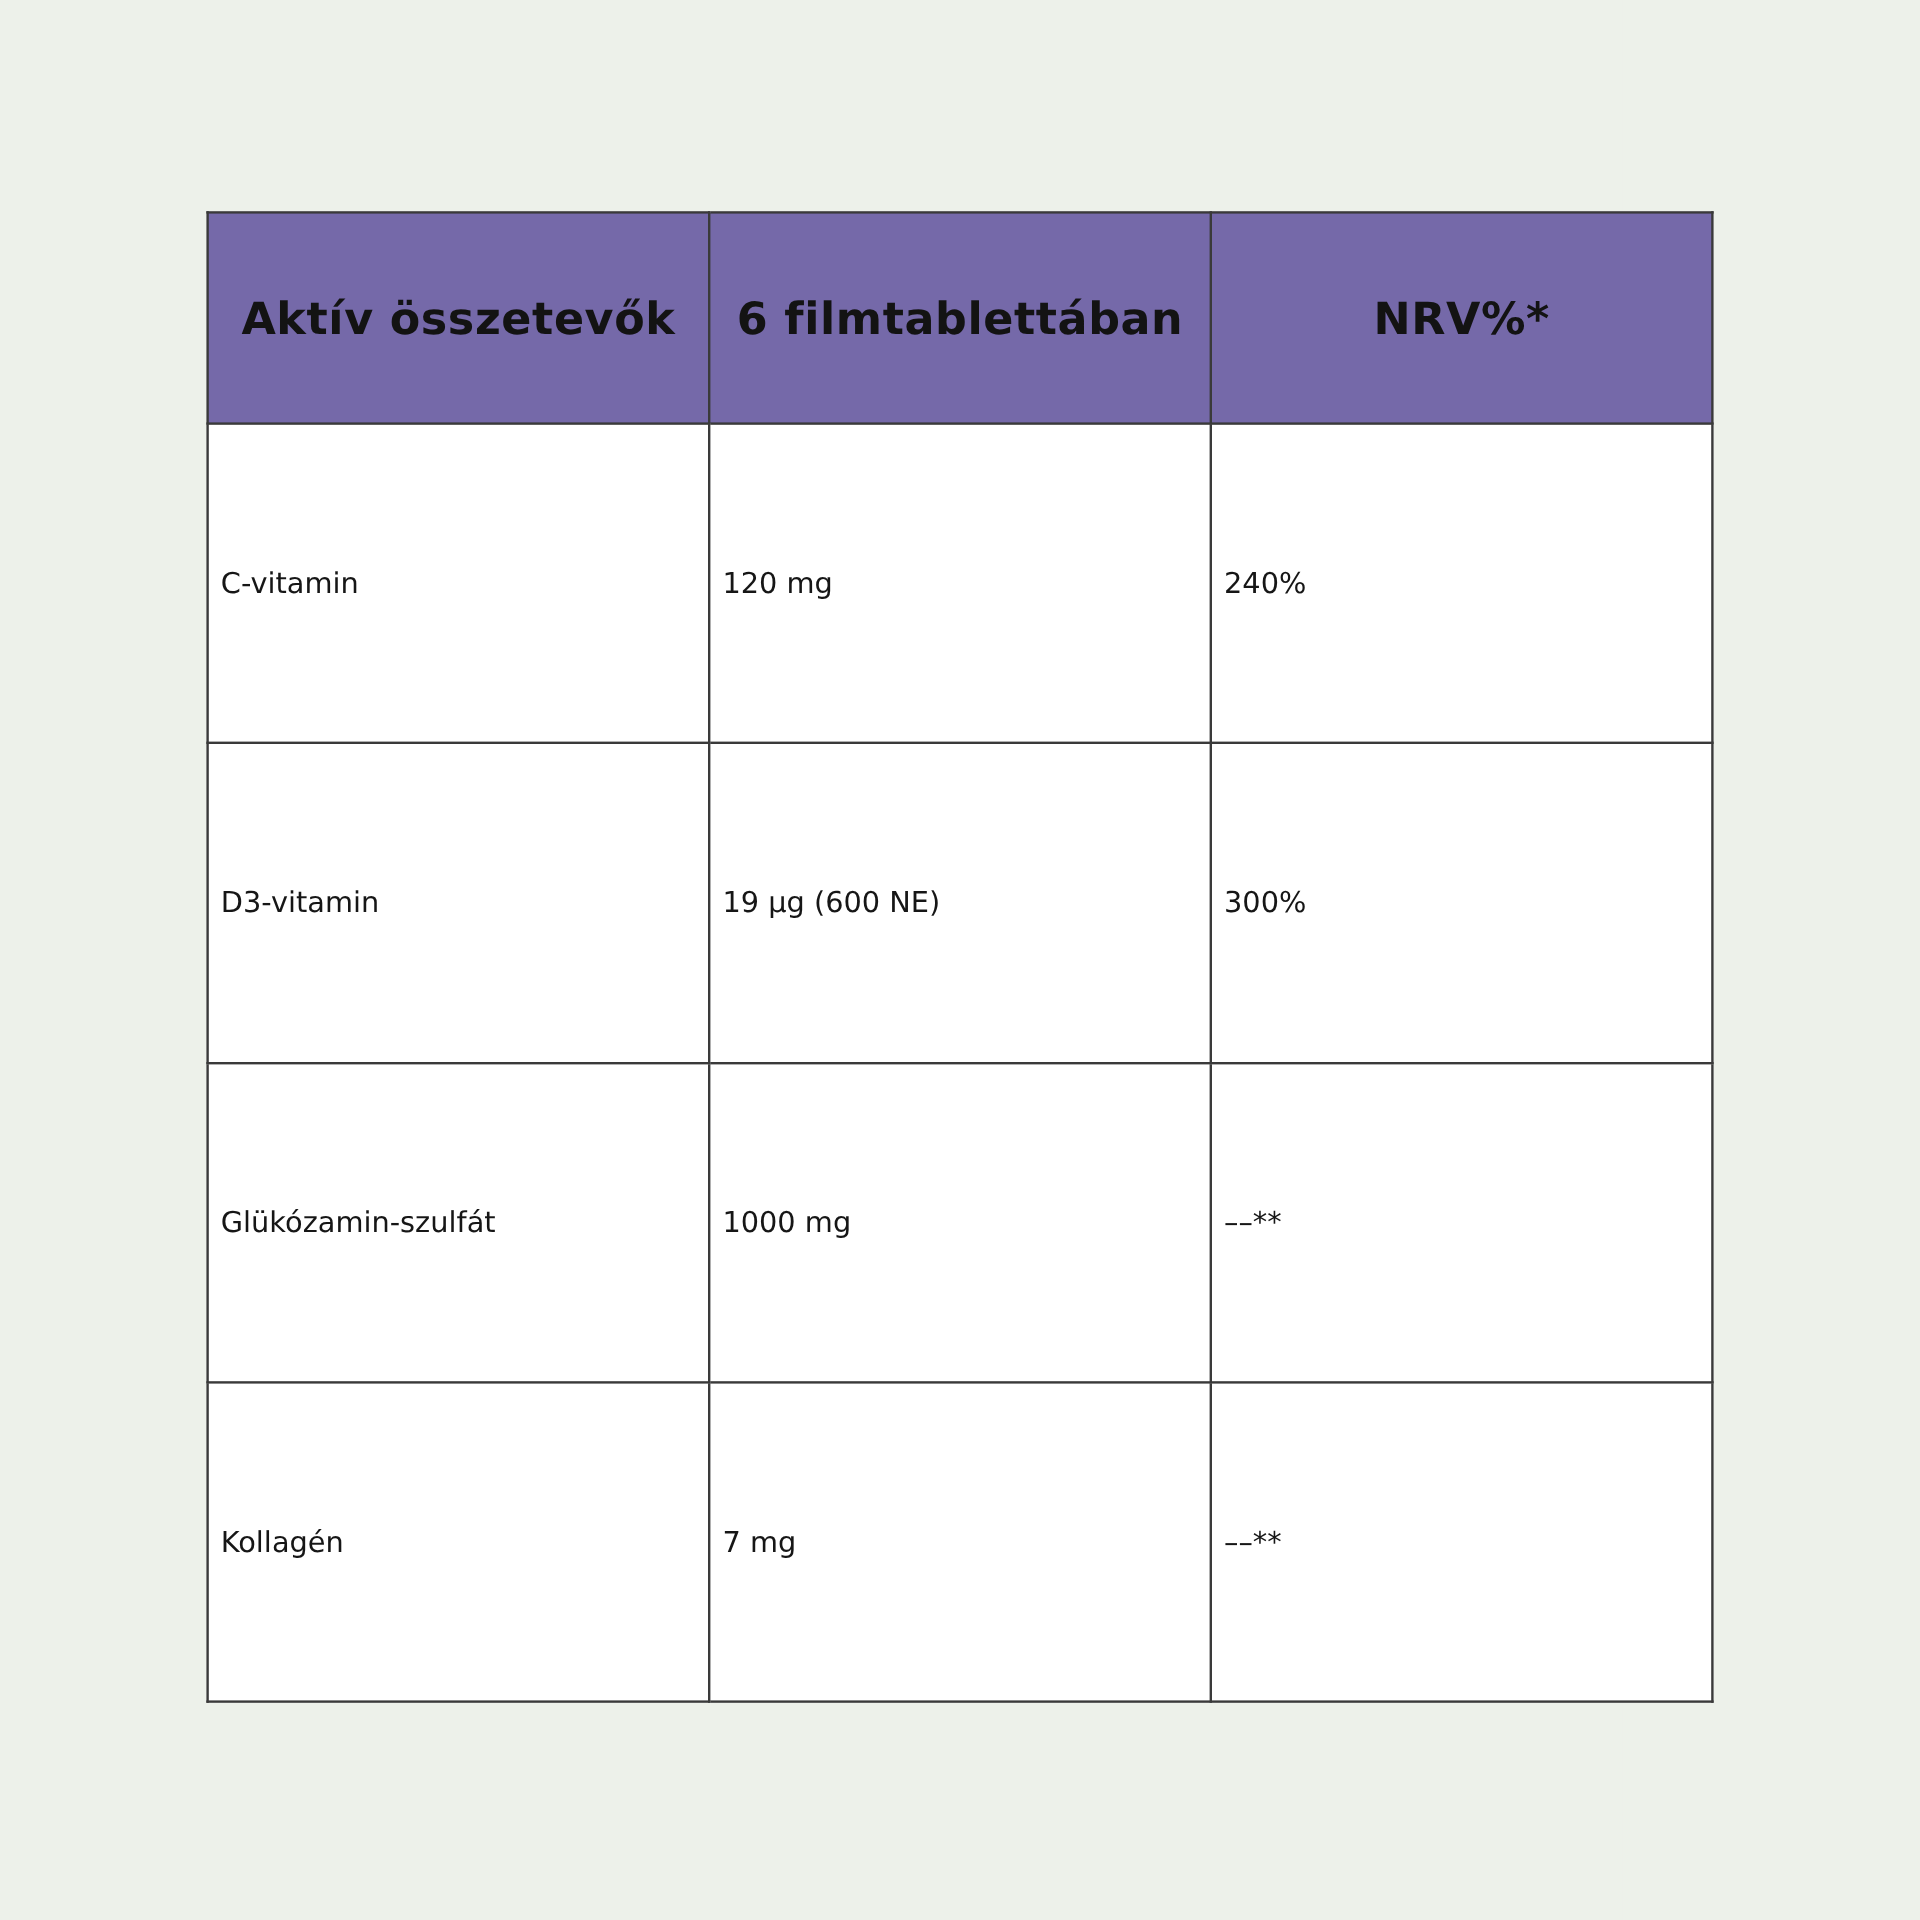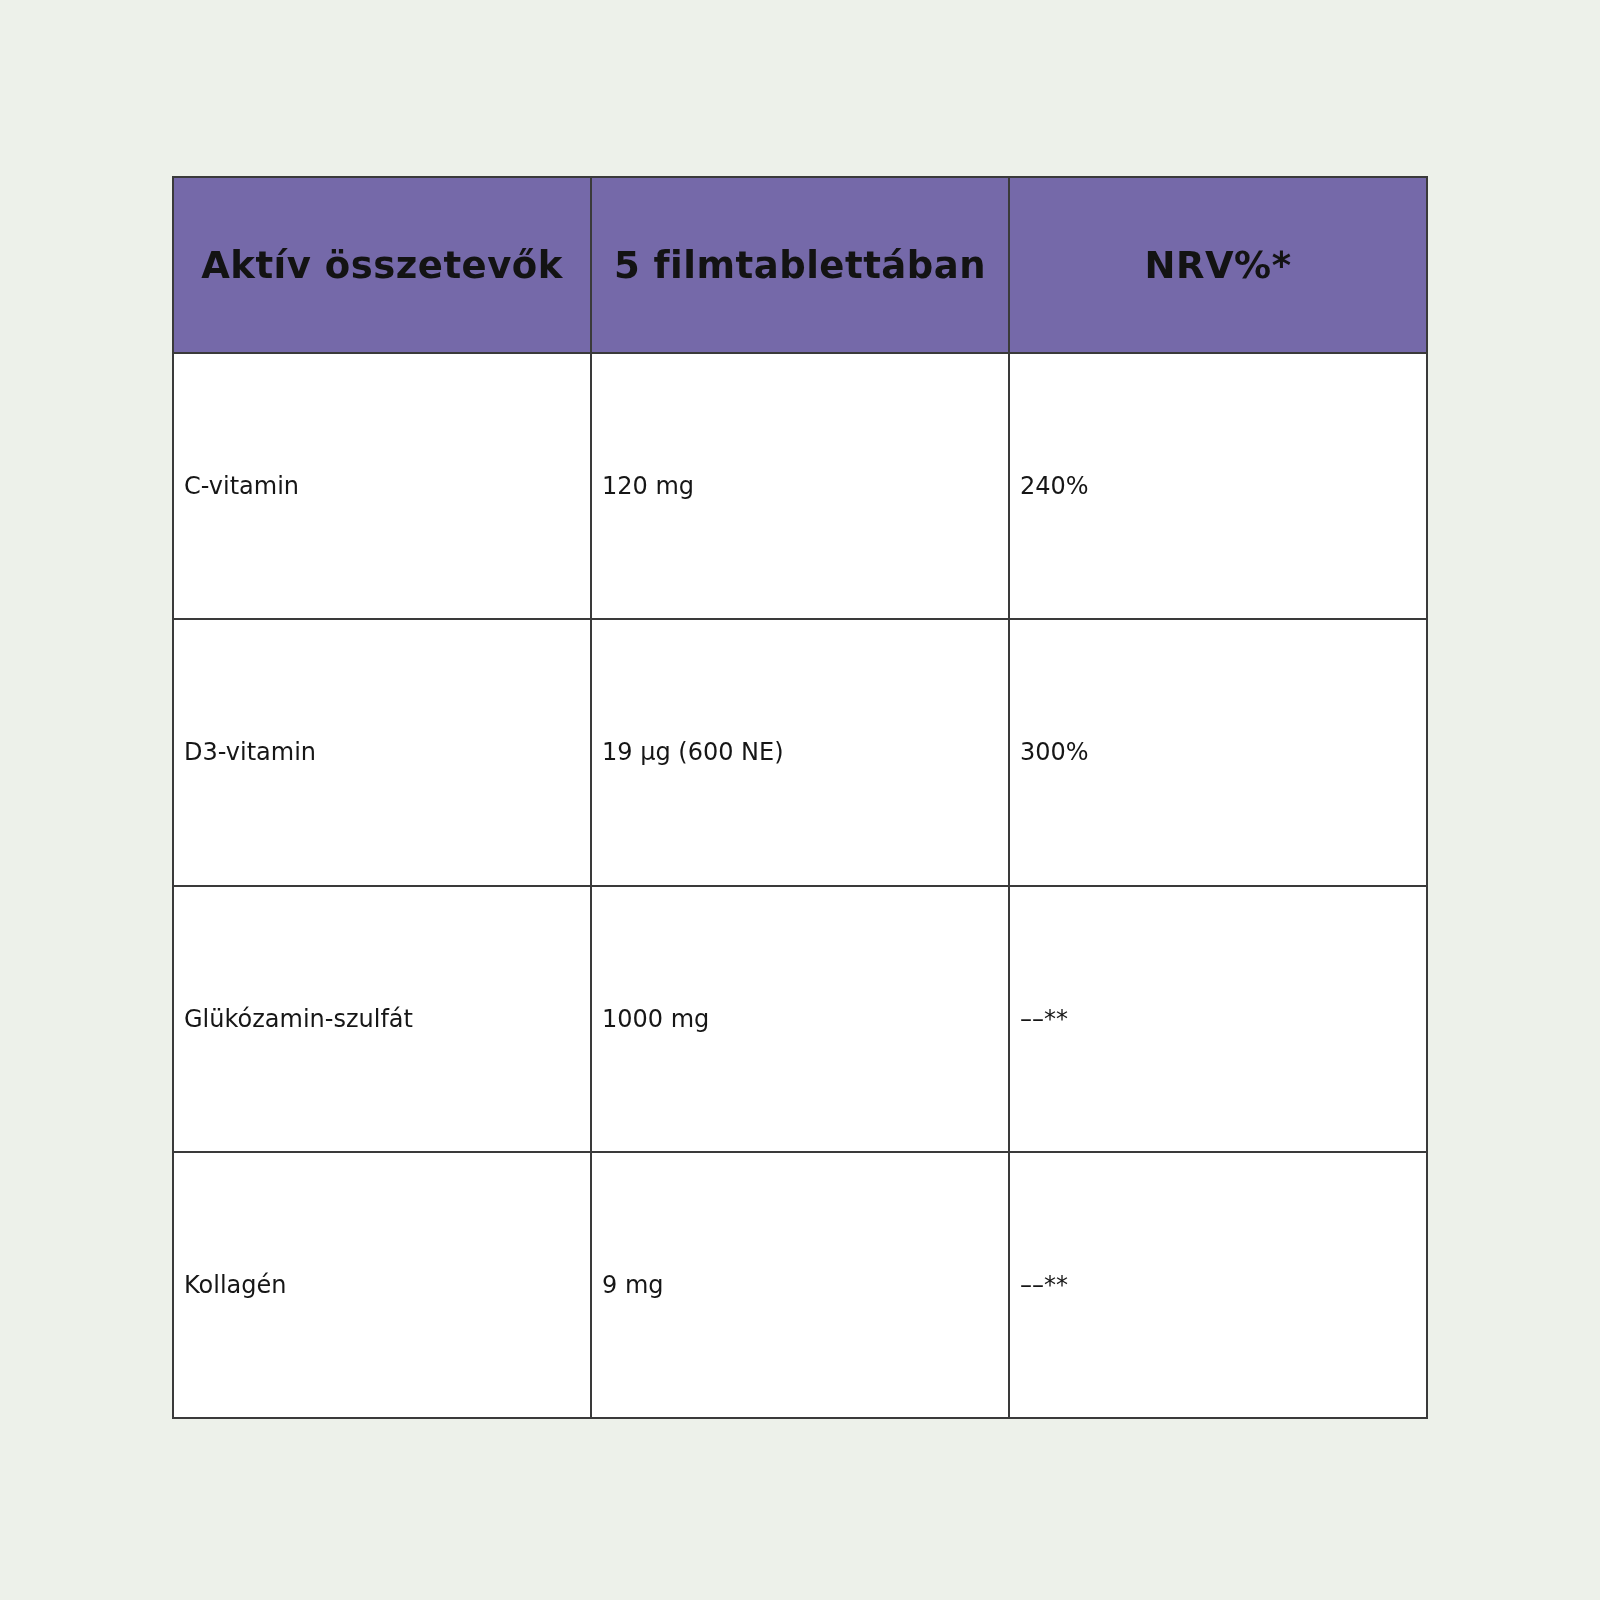--- a/index.html
+++ b/index.html
@@ -64,21 +64,21 @@
 <div class="canvas">
   <table class="facts">
     <colgroup>
       <col>
       <col>
       <col>
     </colgroup>
     <thead>
       <tr>
         <th class="header-cell">Aktív összetevők</th>
-        <th class="header-cell">5 filmtablettában</th>
+        <th class="header-cell">6 filmtablettában</th>
         <th class="header-cell">NRV%*</th>
       </tr>
     </thead>
     <tbody>
       <tr>
         <td class="body-cell">C-vitamin</td>
         <td class="body-cell">120 mg</td>
         <td class="body-cell">240%</td>
       </tr>
       <tr>
@@ -86,18 +86,18 @@
         <td class="body-cell">19 µg (600 NE)</td>
         <td class="body-cell">300%</td>
       </tr>
       <tr>
         <td class="body-cell">Glükózamin-szulfát</td>
         <td class="body-cell">1000 mg</td>
         <td class="body-cell">––**</td>
       </tr>
       <tr>
         <td class="body-cell">Kollagén</td>
-        <td class="body-cell">9 mg</td>
+        <td class="body-cell">7 mg</td>
         <td class="body-cell">––**</td>
       </tr>
     </tbody>
   </table>
 </div>
 
 </body></html>

